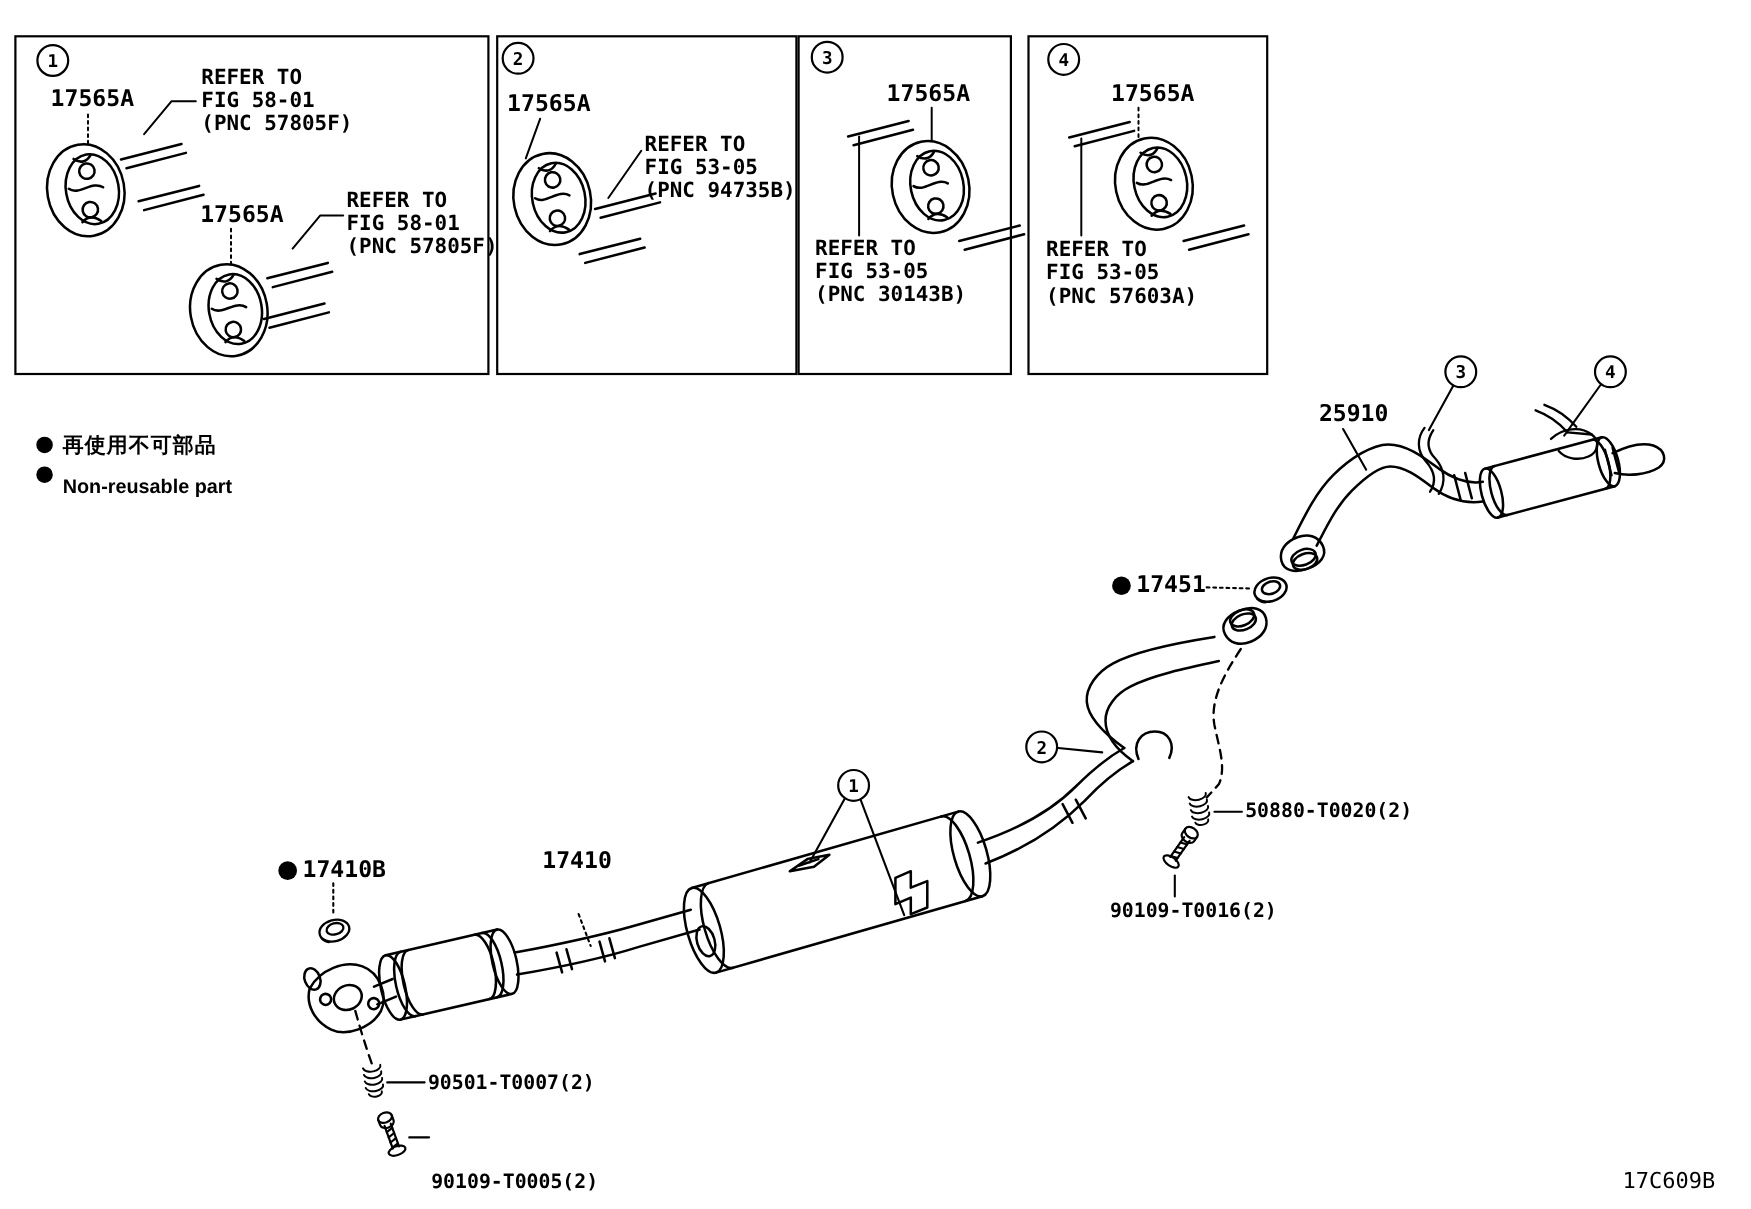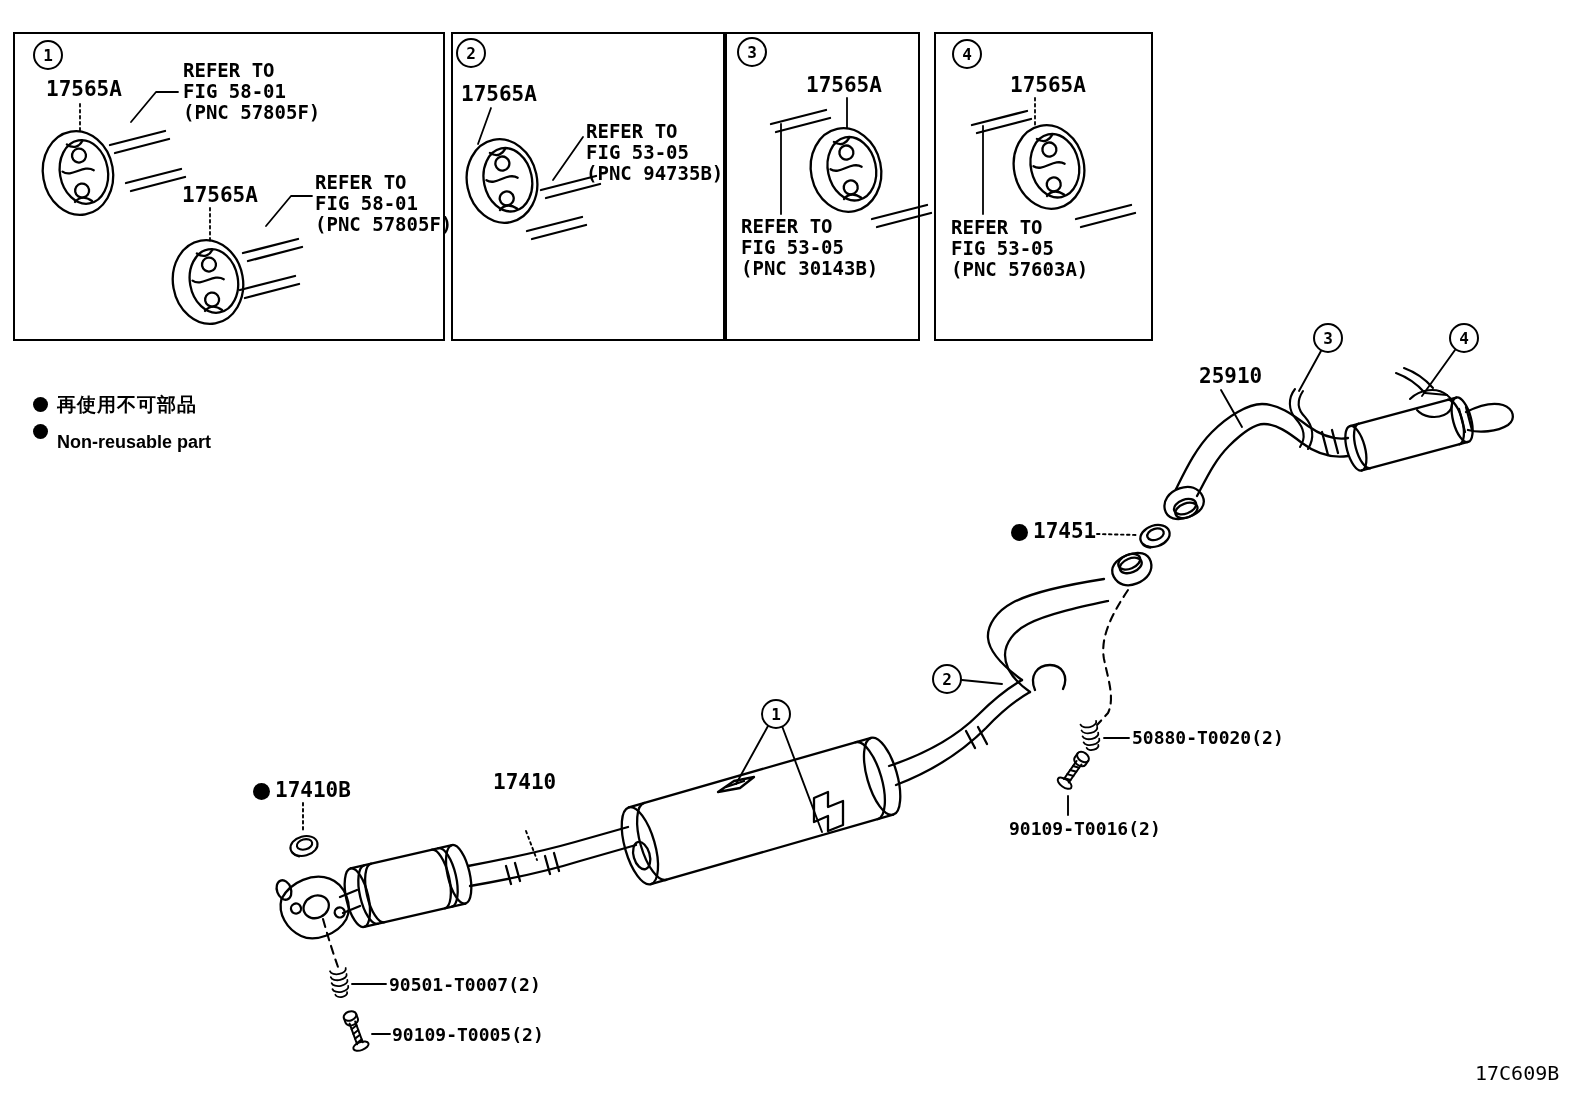--- a/index.html
+++ b/index.html
@@ -257,17 +257,17 @@
   <div class="txt pn" style="left:1033px;top:519px;">17451</div>
 
   <div class="dot" style="left:253px;top:783px;"></div>
   <div class="txt pn" style="left:275px;top:778px;">17410B</div>
 
   <div class="txt pn" style="left:493px;top:770px;">17410</div>
 
   <div class="txt pn-sm" style="left:1132px;top:727px;">50880-T0020(2)</div>
   <div class="txt pn-sm" style="left:1009px;top:818px;">90109-T0016(2)</div>
   <div class="txt pn-sm" style="left:389px;top:974px;">90501-T0007(2)</div>
-  <div class="txt pn-sm" style="left:392px;top:1024px;">90109-T0005(2)</div>
+  <div class="txt pn-sm" style="left:392px;top:1064px;">90109-T0005(2)</div>
 
   <div class="txt code" style="left:1475px;top:1061px;">17C609B</div>
 
 </div>
 
 </body></html>

